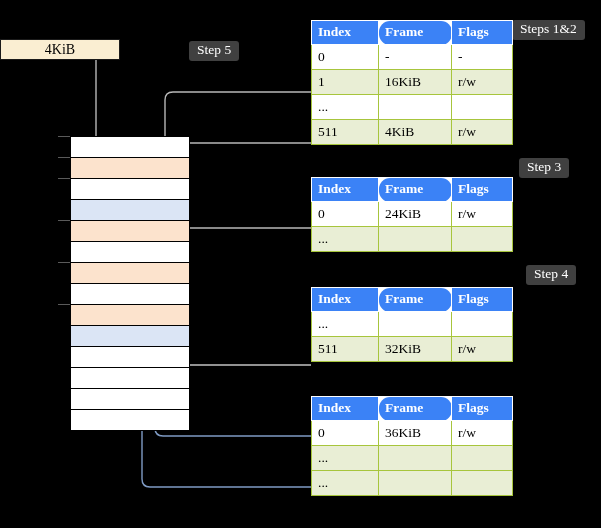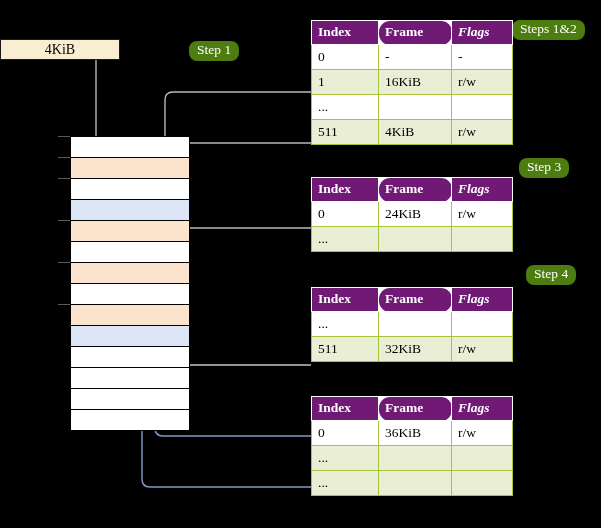--- a/index.html
+++ b/index.html
@@ -17,22 +17,22 @@
   
   .srcbox{
     position:absolute;left:0px;top:39px;width:120px;height:21px;
     background:#faeed2;border:1px solid #1a1a1a;
     display:flex;align-items:center;justify-content:center;
     font-size:14px;line-height:1;box-sizing:border-box;
   }
 
   
   .pill{
-    position:absolute;background:#4d7c0f;color:#fff;
-    border-radius:8px;padding:2px 8px 3px 8px;
+    position:absolute;background:#404040;color:#fff;
+    border-radius:3px;padding:2px 8px 3px 8px;
     font-size:13.5px;line-height:1.1;white-space:nowrap;
     box-shadow:0 1px 0 rgba(0,0,0,.35);
     font-family:Liberation Serif, serif;
   }
   .pill-step0{left:189px;top:41px;}
   .pill-steps12{left:512px;top:20px;}
   .pill-step3{left:519px;top:158px;}
   .pill-step4{left:526px;top:265px;}
 
   
@@ -49,34 +49,34 @@
   .mem .cell.white{background:#ffffff;}
   .tick{position:absolute;left:58px;width:12px;height:0;border-top:1px solid #5a5a5a;}
 
   
   table.pt{
     position:absolute;border-collapse:collapse;
     background:#fff;font-size:13.5px;
     border:1px solid #8f8f8f;
   }
   table.pt th{
-    background:#701a75;color:#fff;font-weight:bold;
+    background:#3b82f6;color:#fff;font-weight:bold;
     text-align:left;padding:3px 6px 4px 6px;
     border:1px solid #ffffff;font-size:13.5px;
   }
   table.pt td{
     border:1px solid #a7c53c;padding:3px 6px 4px 6px;
     height:17px;vertical-align:middle;font-size:13.5px;
   }
   table.pt tr.alt td{background:#e9eed5;}
   table.pt tr.plain td{background:#ffffff;}
   table.pt td.hl{background:#f6f69c;}
   .c-index{width:54px;}
   .c-frame{width:60px;border-radius:11px;}
-  .c-flags{width:48px;font-style:italic;}
+  .c-flags{width:48px;}
 
   .t1{left:311px;top:20px;}
   .t2{left:311px;top:177px;}
   .t3{left:311px;top:287px;}
   .t4{left:311px;top:396px;}
 </style>
 </head>
 <body>
 
 <div class="canvas">
@@ -112,21 +112,21 @@
     <path d="M155,344 L155,327" fill="none" stroke="#7f9bc4" stroke-width="1.4" marker-end="url(#ahBlue)"></path>
 
     <path d="M311,487 L150,487 Q142,487 142,479 L142,240" fill="none" stroke="#7f9bc4" stroke-width="1.4"></path>
     <path d="M142,240 L142,224" fill="none" stroke="#7f9bc4" stroke-width="1.4" marker-end="url(#ahBlue)"></path>
   </svg>
 
   <div class="srcbox">
     <span>4KiB</span>
   </div>
 
-  <div class="pill pill-step0">Step 1</div>
+  <div class="pill pill-step0">Step 5</div>
   <div class="pill pill-steps12">Steps 1&amp;2</div>
   <div class="pill pill-step3">Step 3</div>
   <div class="pill pill-step4">Step 4</div>
 
   <div class="mem" id="mem-col">
       <div class="cell white"></div>
       <div class="cell orange"></div>
       <div class="cell white"></div>
       <div class="cell blue"></div>
       <div class="cell orange"></div>

